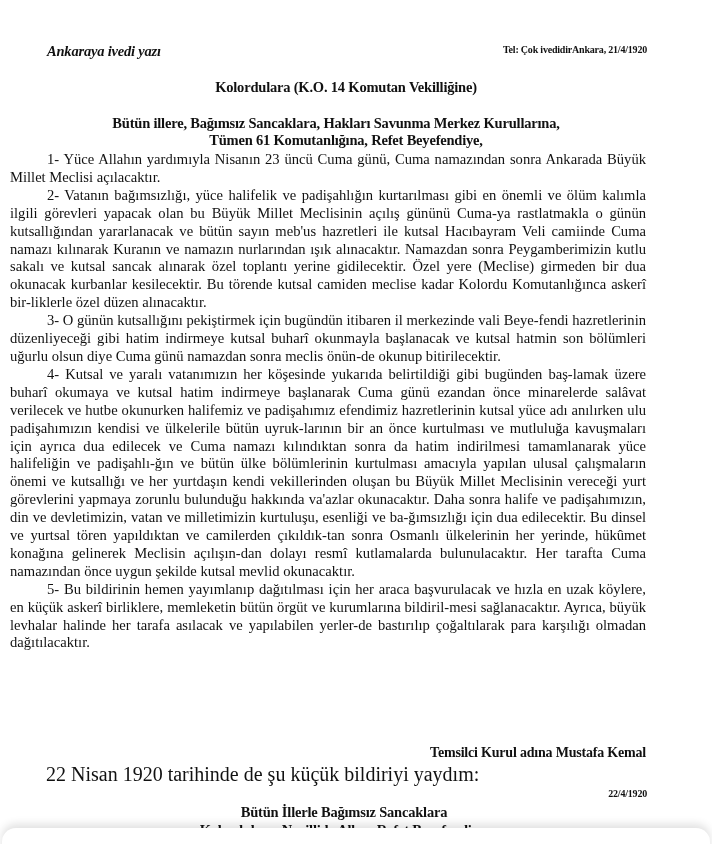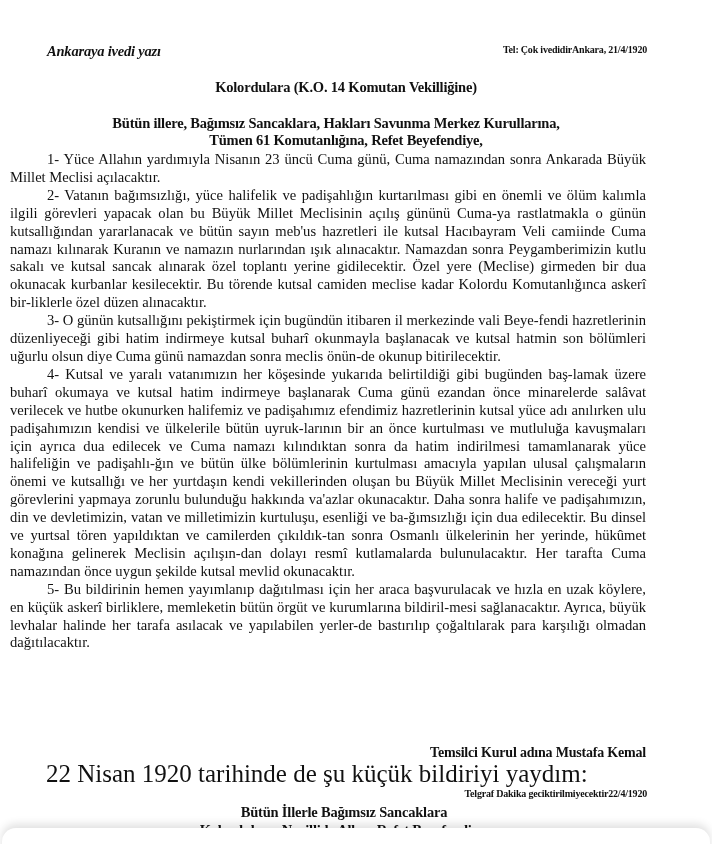--- a/index.html
+++ b/index.html
@@ -71,21 +71,21 @@
     top: 744px;
     font-weight: bold;
     font-size: 14px;
     line-height: 18px;
     letter-spacing: -0.2px;
   }
   .big-line {
     position: absolute;
     left: 46px;
     top: 763px;
-    font-size: 25px;
+    font-size: 20px;
     line-height: 22px;
   }
   .shadow-card {
     position: absolute;
     left: 2px;
     top: 828px;
     width: 708px;
     height: 30px;
     background: #ffffff;
     border-radius: 14px 14px 0 0;
@@ -114,21 +114,20 @@
     <p>3- O günün kutsallığını pekiştirmek için bugündün itibaren il merkezinde vali Beye-fendi hazretlerinin düzenliyeceği gibi hatim indirmeye kutsal buharî okunmayla başlanacak ve kutsal hatmin son bölümleri uğurlu olsun diye Cuma günü namazdan sonra meclis önün-de okunup bitirilecektir.</p>
     <p>4- Kutsal ve yaralı vatanımızın her köşesinde yukarıda belirtildiği gibi bugünden baş-lamak üzere buharî okumaya ve kutsal hatim indirmeye başlanarak Cuma günü ezandan önce minarelerde salâvat verilecek ve hutbe okunurken halifemiz ve padişahımız efendimiz hazretlerinin kutsal yüce adı anılırken ulu padişahımızın kendisi ve ülkelerile bütün uyruk-larının bir an önce kurtulması ve mutluluğa kavuşmaları için ayrıca dua edilecek ve Cuma namazı kılındıktan sonra da hatim indirilmesi tamamlanarak yüce halifeliğin ve padişahlı-ğın ve bütün ülke bölümlerinin kurtulması amacıyla yapılan ulusal çalışmaların önemi ve kutsallığı ve her yurtdaşın kendi vekillerinden oluşan bu Büyük Millet Meclisinin vereceği yurt görevlerini yapmaya zorunlu bulunduğu hakkında va'azlar okunacaktır. Daha sonra halife ve padişahımızın, din ve devletimizin, vatan ve milletimizin kurtuluşu, esenliği ve ba-ğımsızlığı için dua edilecektir. Bu dinsel ve yurtsal tören yapıldıktan ve camilerden çıkıldık-tan sonra Osmanlı ülkelerinin her yerinde, hükûmet konağına gelinerek Meclisin açılışın-dan dolayı resmî kutlamalarda bulunulacaktır. Her tarafta Cuma namazından önce uygun şekilde kutsal mevlid okunacaktır.</p>
     <p>5- Bu bildirinin hemen yayımlanıp dağıtılması için her araca başvurulacak ve hızla en uzak köylere, en küçük askerî birliklere, memleketin bütün örgüt ve kurumlarına bildiril-mesi sağlanacaktır. Ayrıca, büyük levhalar halinde her tarafa asılacak ve yapılabilen yerler-de bastırılıp çoğaltılarak para karşılığı olmadan dağıtılacaktır.</p>
   </div>
 
   <div class="signature">Temsilci Kurul adına Mustafa Kemal</div>
 
   <div class="big-line">22 Nisan 1920 tarihinde de şu küçük bildiriyi yaydım:</div>
 
   <div class="hdr-row" style="top:785px;">
-    <span>Telgraf Dakika geciktirilmiyecektir</span>
     <span>22/4/1920</span>
   </div>
 
   <div class="center-bold" style="top:803px; left:-2px;">Bütün İllerle Bağımsız Sancaklara</div>
   <div class="center-bold" style="top:821px; left:-2px;">Kolordulara. Nazillide Albay Refet Beyefendiye.</div>
 
   <div class="shadow-card"></div>
 </div>
 
 </body></html>

